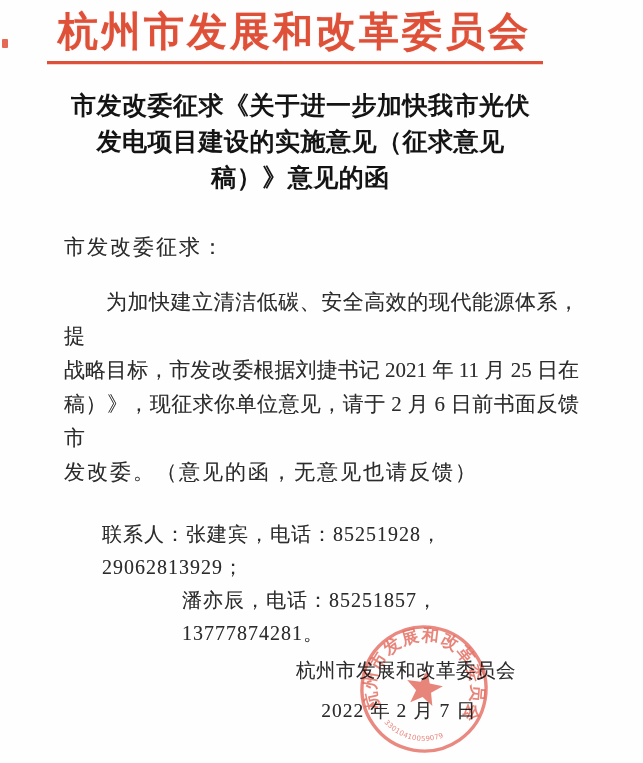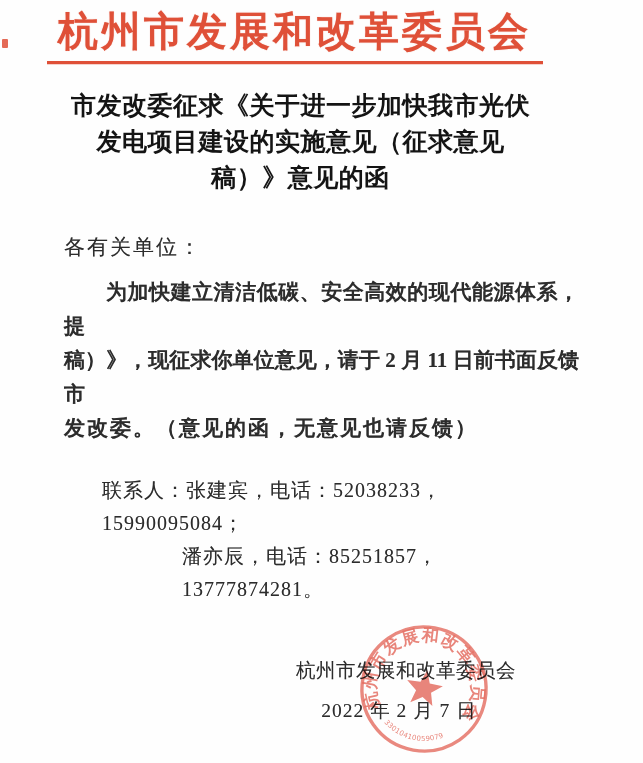--- a/index.html
+++ b/index.html
@@ -55,21 +55,21 @@
     padding:0 64px;
     font-size:21px;
     color:var(--text);
     text-shadow:0 0 .6px rgba(40,40,40,.35);
   }
   .salutation{
     margin-top:34px;
     line-height:34px;
     letter-spacing:2px;
   }
-  .paragraph{margin-top:11px;font-weight:bold;}
+  .paragraph{margin-top:21px;}
   .p-line{
     line-height:34px;
     text-align:justify;
     text-align-last:justify;
     white-space:nowrap0; 
   }
   .p-line.first{text-indent:2em;}
   .p-line.last{text-align-last:left;letter-spacing:2px;}
   .contact{
     margin-top:29px;
@@ -123,30 +123,31 @@
 
   <div class="red-rule"></div>
 
   <div class="doc-title">
     <div>市发改委征求《关于进一步加快我市光伏</div>
     <div>发电项目建设的实施意见（征求意见</div>
     <div>稿）》意见的函</div>
   </div>
 
   <div class="body-area">
-    <div class="salutation">各有关单位：</div>
+    <div class="salutation">市发改委征求：</div>
 
     <div class="paragraph">
       <div class="p-line first">为加快建立清洁低碳、安全高效的现代能源体系，提</div>
-      <div class="p-line">稿）》，现征求你单位意见，请于 2 月 11 日前书面反馈市</div>
+      <div class="p-line">战略目标，市发改委根据刘捷书记 2021 年 11 月 25 日在</div>
+      <div class="p-line">稿）》，现征求你单位意见，请于 2 月 6 日前书面反馈市</div>
       <div class="p-line last">发改委。（意见的函，无意见也请反馈）</div>
     </div>
 
     <div class="contact">
-      <div class="contact-line1">联系人：张建宾，电话：52038233，15990095084；</div>
+      <div class="contact-line1">联系人：张建宾，电话：85251928，29062813929；</div>
       <div class="contact-line2">潘亦辰，电话：85251857，13777874281。</div>
     </div>
   </div>
 
   <div class="signature">
     <div class="sig-agency">杭州市发展和改革委员会</div>
     <div class="sig-date">2022 年 2 月 7 日</div>
   </div>
 
   <svg class="seal" viewBox="0 0 160 160" aria-hidden="true">

